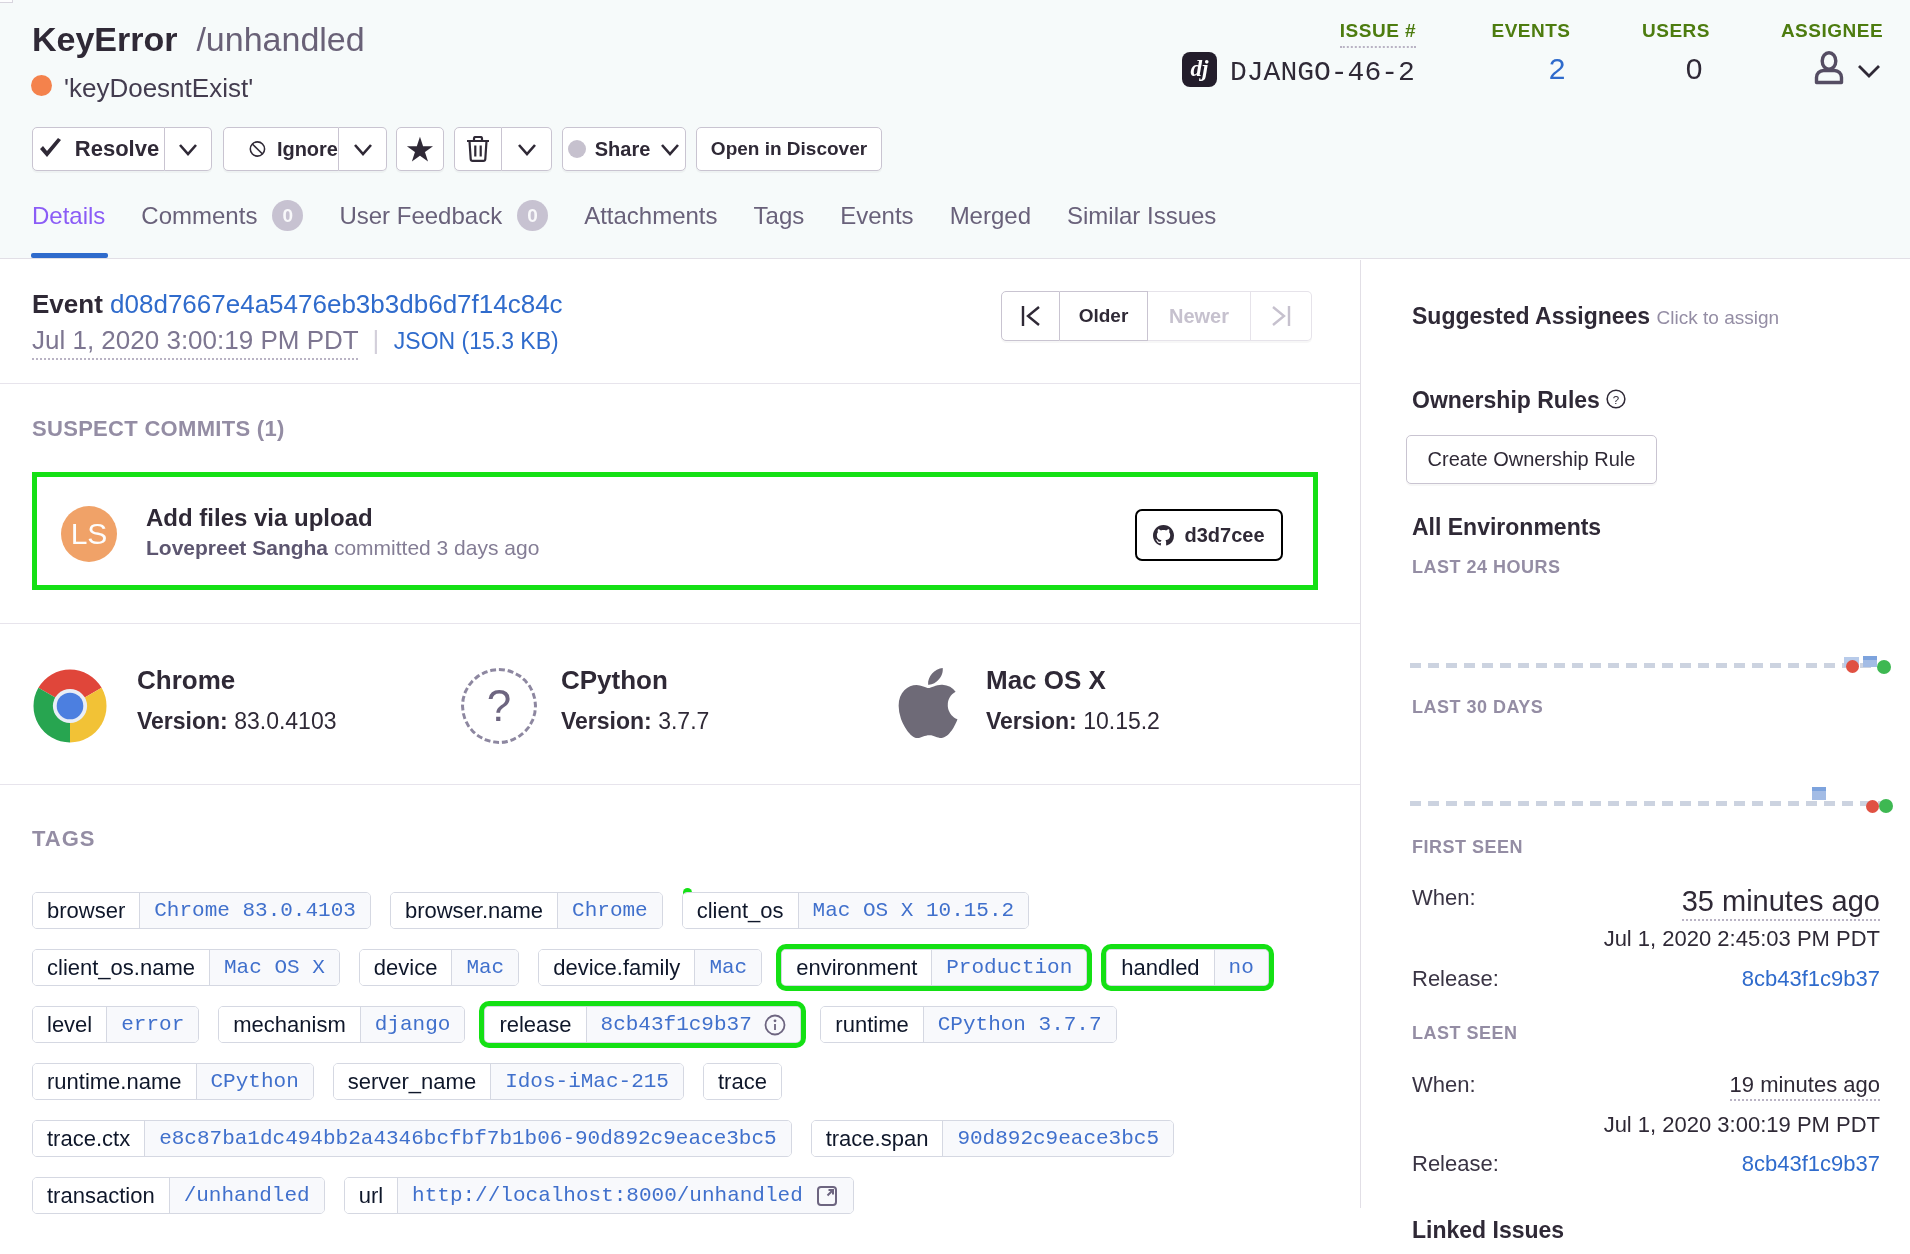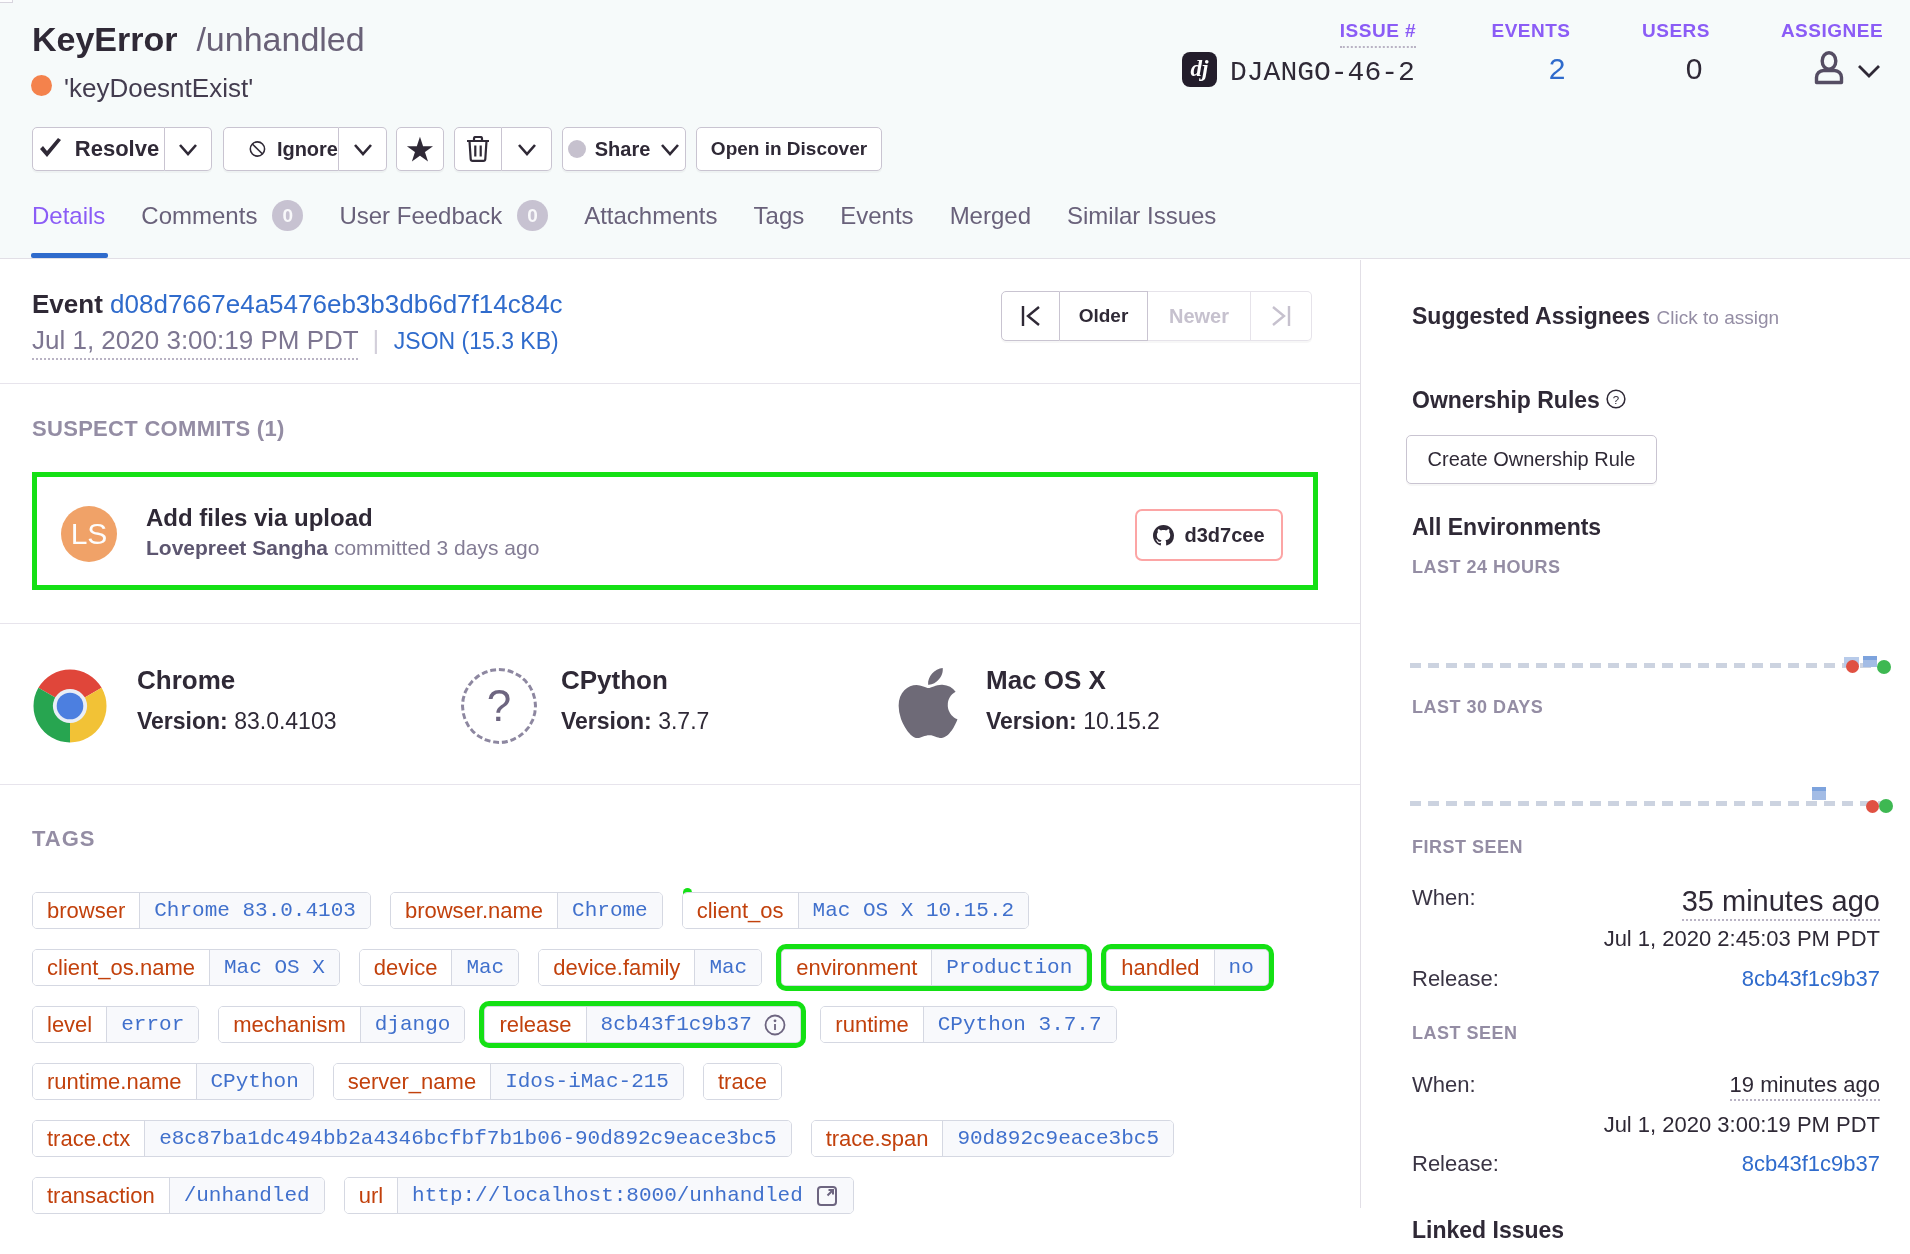--- a/index.html
+++ b/index.html
@@ -8,21 +8,21 @@
 .mono { font-family:"Liberation Mono",monospace; }
 .blue { color:#2f6bcc; }
 
 #header { position:absolute; left:0; top:0; width:1910px; height:259px; background:#f6fafa; border-bottom:1px solid #e2dfe6; }
 #title { position:absolute; left:32px; top:20px; font-size:34px; font-weight:bold; color:#2f2936; }
 #title .sub { font-weight:normal; color:#696177; }
 #msgrow { position:absolute; left:31px; top:72px; height:28px; }
 #msgdot { position:absolute; left:0; top:3px; width:21px; height:21px; border-radius:50%; background:#f4824c; }
 #msgtext { position:absolute; left:33px; top:1px; font-size:26px; color:#433c4f; white-space:nowrap; }
 
-.stat-label { position:absolute; top:20px; transform:translateX(-50%); font-size:19px; font-weight:bold; color:#8b5cf6; letter-spacing:0.5px; white-space:nowrap; }
+.stat-label { position:absolute; top:20px; transform:translateX(-50%); font-size:19px; font-weight:bold; color:#4d7c0f; letter-spacing:0.5px; white-space:nowrap; }
 .stat-val { position:absolute; top:52px; transform:translateX(-50%); font-size:30px; color:#2f2936; }
 
 #btnrow { position:absolute; left:32px; top:127px; height:44px; display:flex; }
 .btn { height:44px; background:#fff; border:1px solid #c9c4d1; display:flex; align-items:center; justify-content:center; font-size:21px; font-weight:bold; color:#2f2936; box-shadow:0 2px 0 rgba(50,40,60,0.04); }
 .btn.seg-l { border-radius:5px 0 0 5px; }
 .btn.seg-r { border-radius:0 5px 5px 0; border-left:none; }
 .btn.solo { border-radius:5px; }
 
 #tabs { position:absolute; left:32px; top:200px; display:flex; gap:36px; font-size:24px; color:#69617a; white-space:nowrap; }
 .tab { display:flex; align-items:center; }
@@ -137,21 +137,21 @@
         </svg>
       </div>
   </div>
   <div class="hdiv" style="top:123px;"></div>
 
   <div class="abs" style="left:32px; top:156px; font-size:22px; font-weight:bold; color:#948da4; letter-spacing:0.3px;">SUSPECT COMMITS (1)</div>
   <div class="abs" style="left:32px; top:212px; width:1286px; height:118px; border:5px solid #14e014; background:#fff;">
     <div class="abs" style="left:24px; top:29px; width:56px; height:56px; border-radius:50%; background:#f0a268; color:#fdfdfd; font-size:30px; display:flex; align-items:center; justify-content:center;">LS</div>
     <div class="abs" style="left:109px; top:27px; font-size:24px; font-weight:bold; color:#2f2936;">Add files via upload</div>
     <div class="abs" style="left:109px; top:59px; font-size:21px; color:#847d95;"><b style="color:#5d5670;">Lovepreet Sangha</b> committed 3 days ago</div>
-    <div class="abs" style="left:1098px; top:32px; width:148px; height:52px; border:2px solid #fca5a5; border-radius:7px; display:flex; align-items:center; justify-content:center; font-size:20px; font-weight:bold; color:#2f2936;">
+    <div class="abs" style="left:1098px; top:32px; width:148px; height:52px; border:2px solid #000000; border-radius:7px; display:flex; align-items:center; justify-content:center; font-size:20px; font-weight:bold; color:#2f2936;">
       <svg width="21" height="21" viewBox="0 0 16 16" fill="#2f2936">
           <path d="M8 0C3.58 0 0 3.58 0 8c0 3.54 2.29 6.53 5.47 7.59.4.07.55-.17.55-.38 0-.19-.01-.82-.01-1.49-2.01.37-2.53-.49-2.69-.94-.09-.23-.48-.94-.82-1.13-.28-.15-.68-.52-.01-.53.63-.01 1.08.58 1.23.82.72 1.21 1.87.87 2.33.66.07-.52.28-.87.51-1.07-1.78-.2-3.64-.89-3.64-3.95 0-.87.31-1.59.82-2.15-.08-.2-.36-1.02.08-2.12 0 0 .67-.21 2.2.82.64-.18 1.32-.27 2-.27s1.36.09 2 .27c1.53-1.04 2.2-.82 2.2-.82.44 1.1.16 1.92.08 2.12.51.56.82 1.27.82 2.15 0 3.07-1.87 3.75-3.65 3.95.29.25.54.73.54 1.48 0 1.07-.01 1.93-.01 2.2 0 .21.15.46.55.38A8.01 8.01 0 0 0 16 8c0-4.42-3.58-8-8-8z"></path>
         </svg>
       <span style="margin-left:10px;">d3d7cee</span>
     </div>
   </div>
   <div class="hdiv" style="top:363px;"></div>
 
   <svg class="abs" style="left:32px; top:408px;" width="76" height="76" viewBox="0 0 100 100">
     <circle cx="50" cy="50" r="48" fill="#fff"></circle>
@@ -267,21 +267,21 @@
             <rect x="3" y="3" width="18" height="18" rx="3"></rect>
             <path d="M12.5 11.5 L18 6 M13.5 6 H18 V10.5"></path>
           </svg></span>
       </div>
   </div>
   </div>
 
 <style>
 .tagrow { position:absolute; left:32px; display:flex; gap:19px; }
 .pill { display:inline-flex; height:37px; border:1px solid #d5d8e2; border-radius:5px; overflow:hidden; align-items:stretch; font-size:22px; white-space:nowrap; }
-.pill .k { display:flex; align-items:center; padding:0 14px; background:#fff; color:#c2410c; }
+.pill .k { display:flex; align-items:center; padding:0 14px; background:#fff; color:#0f172a; }
 .pill .v { display:flex; align-items:center; padding:0 14px; font-size:21px; background:#f8f9fc; border-left:1px solid #d5d8e2; color:#4070cc; font-family:"Liberation Mono",monospace; }
 .pill.hl { outline:5px solid #14e014; }
 </style>
 <div id="sidebar">
   <div class="abs" style="left:51px; top:43px; font-size:23px;"><b>Suggested Assignees</b> <span style="color:#948da4; font-size:19px;">Click to assign</span></div>
   <div class="abs" style="left:51px; top:127px; font-size:23px; font-weight:bold;">Ownership Rules <svg style="vertical-align:-1px;" width="20" height="20" viewBox="0 0 26 26" fill="none" stroke="#2f2936" stroke-width="2">
         <circle cx="13" cy="13" r="11.5"></circle>
         <text x="13" y="19" text-anchor="middle" font-size="15" fill="#2f2936" stroke="none" font-weight="normal">?</text>
       </svg></div>
   <div class="abs" style="left:45px; top:175px; width:251px; height:49px; background:#fff; border:1px solid #c9c4d1; border-radius:5px; box-shadow:0 2px 0 rgba(50,40,60,0.04); display:flex; align-items:center; justify-content:center; font-size:20px; font-weight:normal;">Create Ownership Rule</div>

